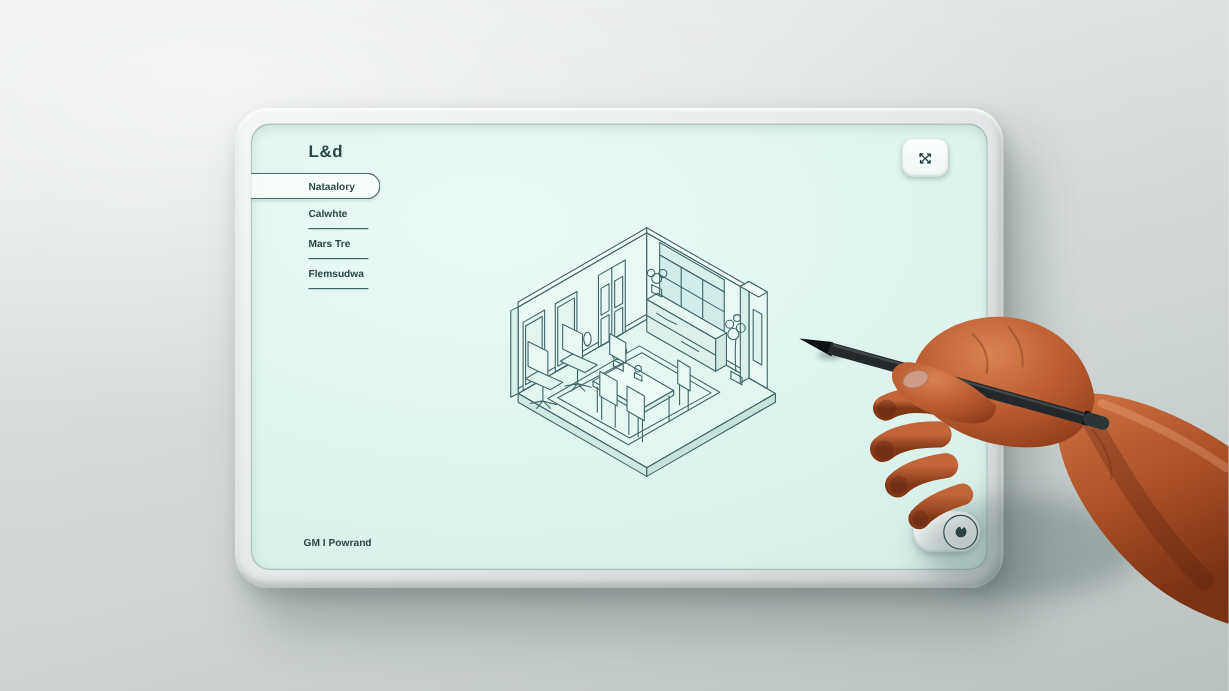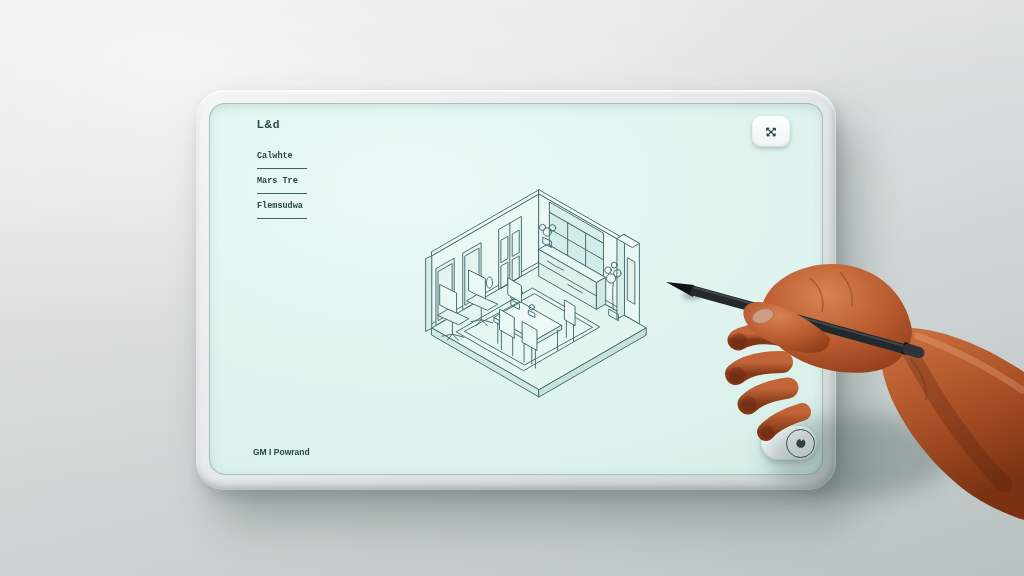--- a/index.html
+++ b/index.html
@@ -21,33 +21,33 @@
       20px 30px 45px rgba(55,70,68,.32),
       4px 8px 14px rgba(55,70,68,.20),
       inset 0 2px 3px rgba(255,255,255,.95),
       inset -2px -4px 7px rgba(110,122,120,.45);
   }
   .screen{
     position:absolute;left:13px;top:13px;width:614px;height:372px;border-radius:16px;overflow:hidden;
     background:radial-gradient(130% 120% at 32% 22%, #eafaf6 0%, #def3ed 52%, #d2ebe4 100%);
     box-shadow:inset 0 0 0 1px rgba(110,135,132,.4), inset 0 3px 10px rgba(80,105,102,.18);
   }
-  .logo{position:absolute;left:48px;top:15px;font-size:11px;font-weight:bold;
+  .logo{position:absolute;left:48px;top:15px;font-size:14px;font-weight:bold;
     color:#2b4749;letter-spacing:.6px;}
   .nav{position:absolute;left:0;top:41px;}
   .nav-pill{
     width:108px;height:22px;box-sizing:border-box;border:1px solid #4c6f72;border-left:none;
     border-top-right-radius:12px;border-bottom-right-radius:12px;
     background:rgba(252,255,254,.75);box-shadow:0 1px 3px rgba(80,110,106,.25);
     display:flex;align-items:center;padding-left:48px;
     font-size:8.5px;font-weight:bold;color:#2b4749;cursor:pointer;
   }
   .nav-item{margin:7px 0 0 48px;width:50px;border-bottom:1.2px solid #3f6367;
     font-size:8.5px;font-weight:bold;color:#2b4749;white-space:nowrap;cursor:pointer;}
-  .nav-item span{display:block;margin-bottom:7px;font-family:Liberation Mono, monospace;}
+  .nav-item span{display:block;margin-bottom:7px;}
   .footer-label{position:absolute;left:44px;top:344px;font-size:8.5px;font-weight:bold;color:#2b4749;}
 
   .expand-btn{
     position:absolute;left:543px;top:13px;width:38px;height:31px;border-radius:9px;border:none;
     background:linear-gradient(180deg,#fdffff,#eef6f4);
     box-shadow:0 2px 4px rgba(80,110,106,.35), inset 0 -1px 2px rgba(140,160,156,.35);
     display:flex;align-items:center;justify-content:center;cursor:pointer;padding:0;
   }
   .pen-btn{
     position:absolute;left:552px;top:323px;width:56px;height:34px;border-radius:17px;border:none;
@@ -66,20 +66,23 @@
 <body>
 
 <div class="wall-vignette"></div>
 
 <div class="tablet">
   <div class="screen">
 
     <div class="logo">L&amp;d</div>
 
     <nav class="nav">
+      <div class="nav-pill">
+        <span>Nataalory</span>
+      </div>
       <div class="nav-item">
         <span>Calwhte</span>
       </div>
       <div class="nav-item">
         <span>Mars Tre</span>
       </div>
       <div class="nav-item">
         <span>Flemsudwa</span>
       </div>
     </nav>

